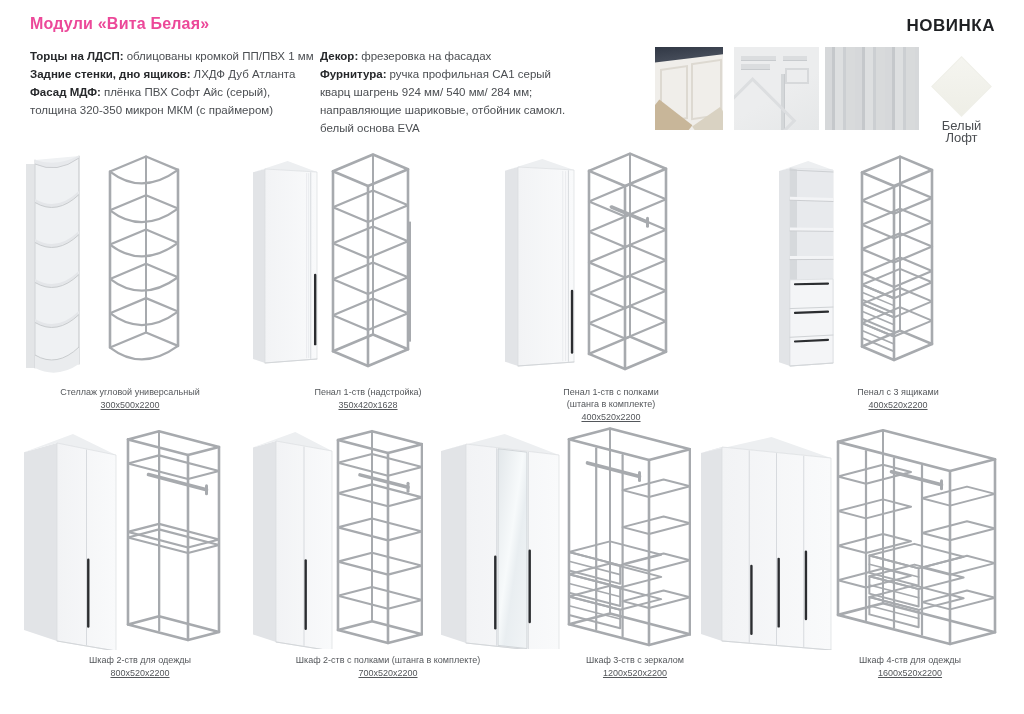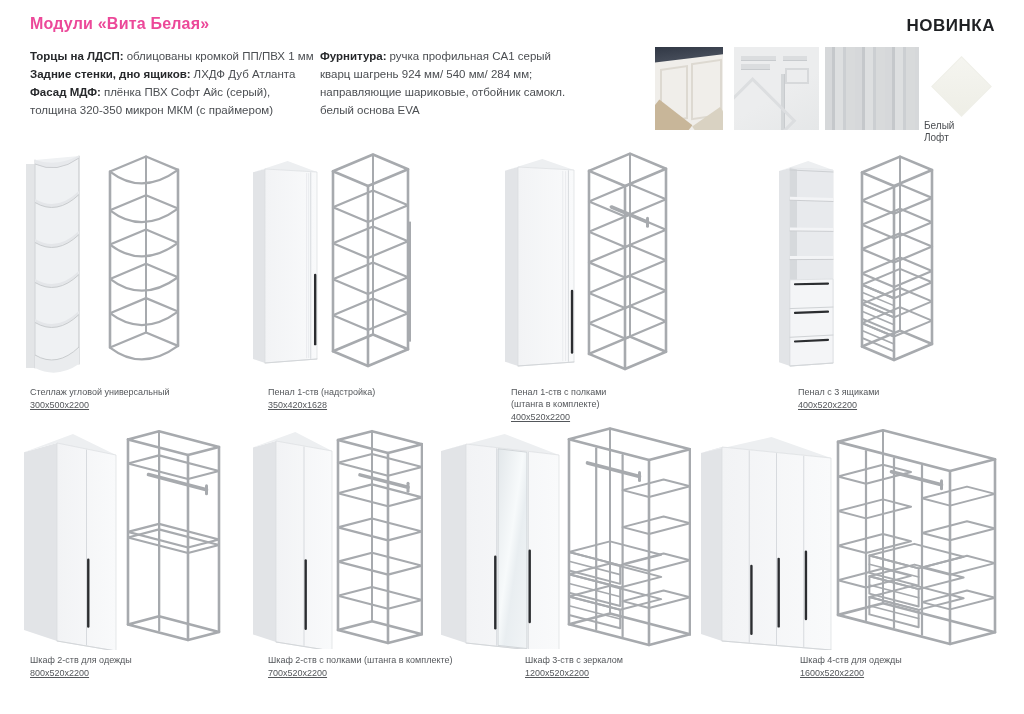--- a/index.html
+++ b/index.html
@@ -5,21 +5,21 @@
   html,body{margin:0;padding:0;background:#fff;}
   body{width:1024px;height:714px;position:relative;overflow:hidden;
        font-family:"Liberation Sans",sans-serif;-webkit-font-smoothing:antialiased;}
   .abs{position:absolute;}
   .title{font-size:16px;font-weight:bold;color:#ec4899;letter-spacing:.2px;}
   .badge{font-size:17px;font-weight:bold;color:#1f2124;letter-spacing:.5px;}
   .spec{font-size:11.5px;color:#4b4e52;}
   .spec-line{line-height:18px;white-space:nowrap;}
   .spec-line b{color:#26282b;font-weight:bold;margin-right:3px;}
   .spec-line b:empty{display:none;margin:0;}
-  .caption{font-size:9px;color:#54575b;line-height:11.5px;}
+  .caption{font-size:9px;color:#54575b;line-height:11.5px;text-align:center;}
   .cap-dims{margin-top:1.5px;text-decoration:underline;}
   .cap-name:empty{display:none;}
   svg.fig{position:absolute;display:block;}
   .photo{position:absolute;top:47px;height:83px;overflow:hidden;}
   .photo>div{position:absolute;}
   .p1{left:655px;width:68px;background:#f0eeea;}
   .p1-dark{left:-6%;top:-8%;width:115%;height:28%;background:linear-gradient(#272e3b,#454c59);
            transform:rotate(-7deg);transform-origin:left center;}
   .p1-floor{left:-24%;bottom:-34%;width:62%;height:62%;background:#c8b699;transform:rotate(38deg);}
   .p1-floor2{right:-18%;bottom:-30%;width:50%;height:50%;background:#d9d2c2;transform:rotate(-35deg);}
@@ -30,22 +30,22 @@
   .p2-b1{left:8%;top:11%;width:42%;height:5%;background:#dbdddf;box-shadow:0 1px 0 #c8cbce;}
   .p2-b2{left:8%;top:21%;width:34%;height:5%;background:#dbdddf;box-shadow:0 1px 0 #c8cbce;}
   .p2-b3{left:58%;top:11%;width:28%;height:5%;background:#dbdddf;box-shadow:0 1px 0 #c8cbce;}
   .p2-box{left:60%;top:25%;width:24%;height:15%;border:2px solid #d7d9db;}
   .p2-v{left:55%;top:32%;width:4%;height:68%;background:#d4d7d9;box-shadow:1px 0 0 #c8cbce;}
   .p2-chev{left:-14%;top:52%;width:66%;height:66%;border:3px solid #dcdee0;transform:rotate(45deg);}
   .p3{left:825px;width:94px;
       background:repeating-linear-gradient(90deg,#d6d8da 0 7px,#c5c8cb 7px 10px,#dddfe0 10px 18px,#cccfd2 18px 21px,#d8dadb 21px 30px);}
   .diamond{position:absolute;left:941px;top:66px;width:41px;height:41px;transform:rotate(45deg);
            background:linear-gradient(135deg,#f5f5f0,#eeeee6);box-shadow:0 0 0 1px #efefe8;}
-  .diamond-label{position:absolute;left:924px;top:120px;width:75px;text-align:left;
-                 font-size:10px;color:#4b4e52;line-height:12px;}
+  .diamond-label{position:absolute;left:924px;top:120px;width:75px;text-align:center;
+                 font-size:13px;color:#4b4e52;line-height:12px;}
 </style>
 </head>
 <body>
 
 <svg width="0" height="0" style="position:absolute">
   <defs>
     <linearGradient id="mirGrad" x1="0" y1="0" x2="1" y2="1">
       <stop offset="0" stop-color="#e2e7ea"></stop>
         <stop offset=".45" stop-color="#f7fafb"></stop>
       <stop offset=".6" stop-color="#e9eef1"></stop>
@@ -62,20 +62,21 @@
 <div class="abs badge" style="right:29px;top:16px">НОВИНКА</div>
 
 <div class="abs spec" style="left:30px;top:47px;width:280px">
   <div class="spec-line"><b>Торцы на ЛДСП:</b><span>облицованы кромкой ПП/ПВХ 1 мм</span></div>
   <div class="spec-line"><b>Задние стенки, дно ящиков:</b><span>ЛХДФ Дуб Атланта</span></div>
   <div class="spec-line"><b>Фасад МДФ:</b><span>плёнка ПВХ Софт Айс (серый),</span></div>
   <div class="spec-line"><span>толщина 320-350 микрон МКМ (с праймером)</span></div>
 </div>
 
 <div class="abs spec" style="left:320px;top:47px;width:290px">
+  <div class="spec-line"><b>Декор:</b><span>фрезеровка на фасадах</span></div>
   <div class="spec-line"><b>Фурнитура:</b><span>ручка профильная CA1 серый</span></div>
   <div class="spec-line"><span>кварц шагрень 924 мм/ 540 мм/ 284 мм;</span></div>
   <div class="spec-line"><span>направляющие шариковые, отбойник самокл.</span></div>
   <div class="spec-line"><span>белый основа EVA</span></div>
 </div>
 
 <div class="photo p1">
   <div class="p1-dark"></div>
   <div class="p1-frame p1-fa"></div>
   <div class="p1-frame p1-fb"></div>

